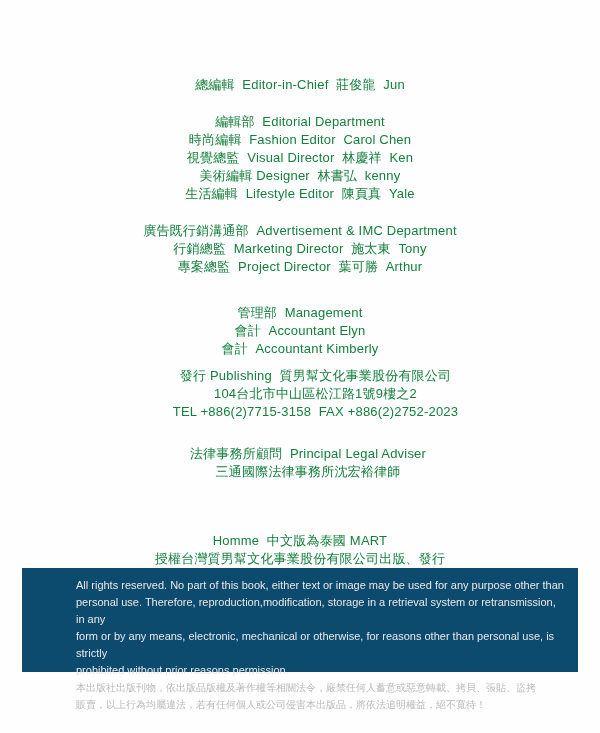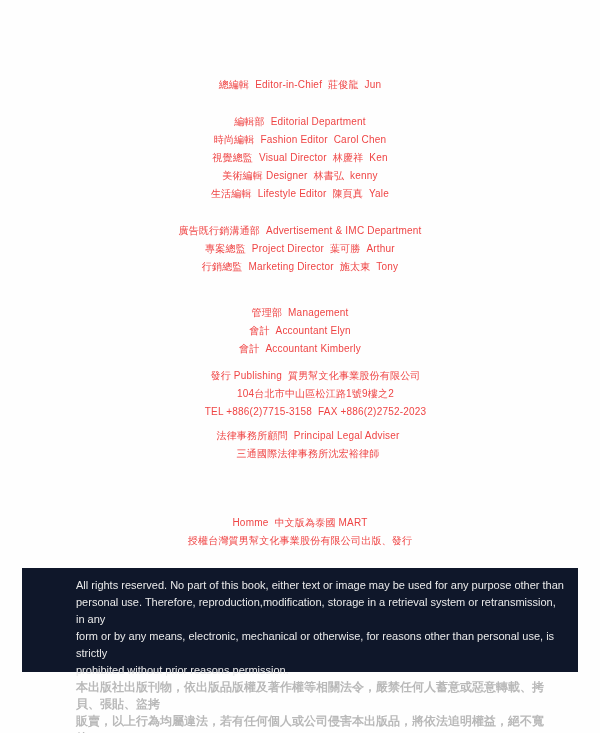--- a/index.html
+++ b/index.html
@@ -15,58 +15,57 @@
       background: #fefefe;
       overflow: hidden;
       margin: 0 auto;
     }
     .masthead {
       position: absolute;
       top: 76px;
       left: 0;
       right: 0;
       text-align: center;
-      color: #ef4444;
-      font-size: 10px;
+      color: #15803d;
+      font-size: 13px;
     }
     .line {
       line-height: 18px;
       white-space: pre-wrap;
       letter-spacing: 0.2px;
     }
     .group-1 { margin-bottom: 19px; }
     .group-2 { margin-bottom: 19px; text-align: center; }
     .group-3 { margin-bottom: 10px; text-align: center; }
     .group-4 { margin-bottom: 9px; margin-top: 28px; }
-    .group-5 { margin-bottom: 6px; padding-left: 31px; }
+    .group-5 { margin-bottom: 24px; padding-left: 31px; }
     .group-6 { margin-bottom: 51px; padding-left: 16px; }
     .group-7 { margin-bottom: 13px; }
     .copyright-box {
       position: absolute;
       left: 22px;
       top: 568px;
       width: 556px;
       height: 104px;
-      background: #0f172a;
+      background: #0c4a6e;
       box-sizing: border-box;
       padding: 9px 14px 0 54px;
       text-align: left;
     }
     .copyright-box .en-line {
       font-size: 11px;
       line-height: 17px;
       color: #e9e9e9;
       white-space: pre-wrap;
     }
     .copyright-box .zh-line {
-      font-size: 12px;
+      font-size: 10px;
       line-height: 17px;
       color: #b9b9b9;
       white-space: pre-wrap;
-      font-weight: bold;
     }
   </style>
 </head>
 <body>
 
 <div class="page">
 
   <div class="masthead">
 
     <div class="group-1">
@@ -76,22 +75,22 @@
     <div class="group-2">
       <div class="line">編輯部  Editorial Department</div>
       <div class="line">時尚編輯  Fashion Editor  Carol Chen</div>
       <div class="line">視覺總監  Visual Director  林慶祥  Ken</div>
       <div class="line">美術編輯 Designer  林書弘  kenny</div>
       <div class="line">生活編輯  Lifestyle Editor  陳頁真  Yale</div>
     </div>
 
     <div class="group-3">
       <div class="line">廣告既行銷溝通部  Advertisement &amp; IMC Department</div>
+      <div class="line">行銷總監  Marketing Director  施太東  Tony</div>
       <div class="line">專案總監  Project Director  葉可勝  Arthur</div>
-      <div class="line">行銷總監  Marketing Director  施太東  Tony</div>
     </div>
 
     <div class="group-4">
       <div class="line">管理部  Management</div>
       <div class="line">會計  Accountant Elyn</div>
       <div class="line">會計  Accountant Kimberly</div>
     </div>
 
     <div class="group-5">
       <div class="line">發行 Publishing  質男幫文化事業股份有限公司</div>

